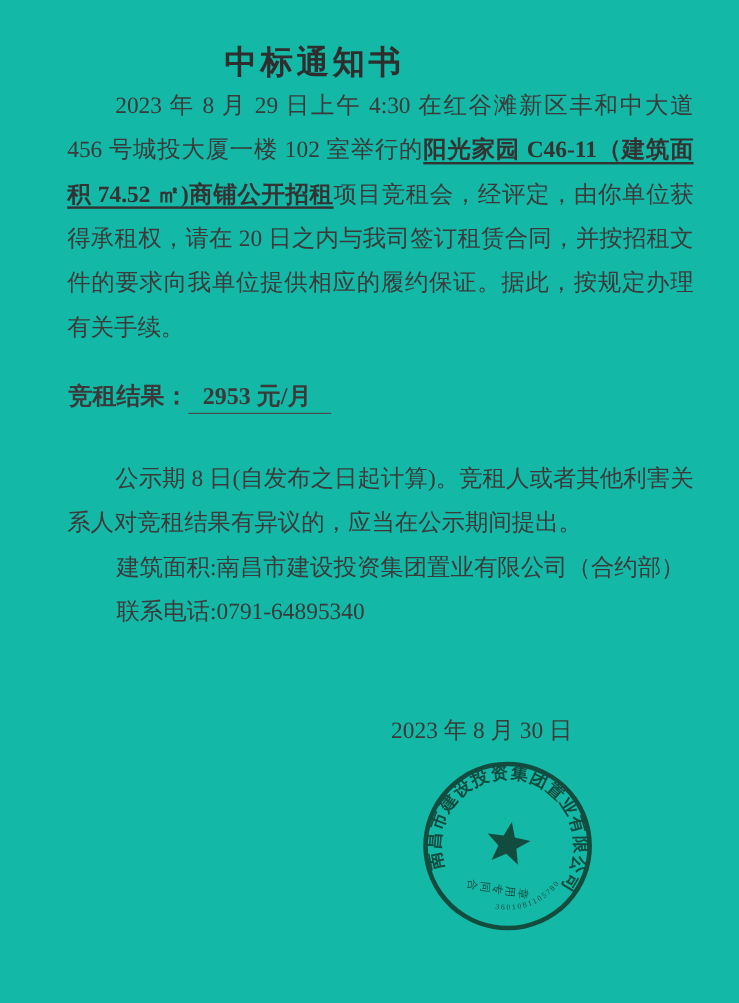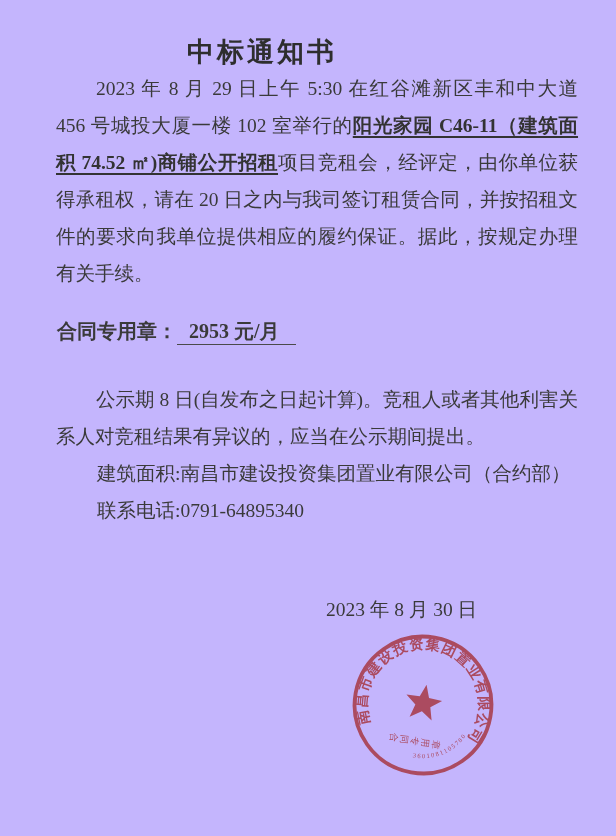--- a/index.html
+++ b/index.html
@@ -1,20 +1,20 @@
 <!DOCTYPE html>
 <html><head>
 <meta charset="utf-8">
 <style>
   html,body { margin:0; padding:0; background:#e9e9e9; }
   .page {
     position:relative;
     width:616px; height:836px;
     margin:0 auto;
-    background:#c4b5fd;
+    background:#14b8a6;
     color:#3a3a3a;
     font-family:"Liberation Serif","DejaVu Serif",serif;
     overflow:hidden;
   }
   .doc-title {
     margin:34px auto 0 auto;
     width:max-content;
     transform:translateX(-46px);
     font-size:27px;
     font-weight:600;
@@ -87,24 +87,24 @@
   .seal-number    { font-size:8.5px; letter-spacing:2px; }
 </style>
 </head>
 <body>
 
 <div class="page">
 
   <h1 class="doc-title">中标通知书</h1>
 
 
-  <p class="para para1"><span>2023 年 8 月 29 日上午 5:30 在红谷滩新区丰和中大道 456 号城投大厦一楼 102 室举行的</span><span class="hl">阳光家园 C46-11（建筑面积 74.52 ㎡)商铺公开招租</span><span>项目竞租会，经评定，由你单位获得承租权，请在 20 日之内与我司签订租赁合同，并按招租文件的要求向我单位提供相应的履约保证。据此，按规定办理有关手续。</span></p>
+  <p class="para para1"><span>2023 年 8 月 29 日上午 4:30 在红谷滩新区丰和中大道 456 号城投大厦一楼 102 室举行的</span><span class="hl">阳光家园 C46-11（建筑面积 74.52 ㎡)商铺公开招租</span><span>项目竞租会，经评定，由你单位获得承租权，请在 20 日之内与我司签订租赁合同，并按招租文件的要求向我单位提供相应的履约保证。据此，按规定办理有关手续。</span></p>
 
   <div class="result-line">
-    <span>合同专用章：</span><span class="result-value">2953 元/月</span>
+    <span>竞租结果：</span><span class="result-value">2953 元/月</span>
   </div>
 
   <p class="para para2">公示期 8 日(自发布之日起计算)。竞租人或者其他利害关系人对竞租结果有异议的，应当在公示期间提出。</p>
 
   <p class="plain-line">建筑面积:南昌市建设投资集团置业有限公司（合约部）</p>
   <p class="plain-line">联系电话:0791-64895340</p>
 
   <div class="signature">
     <p class="sig-date">2023 年 8 月 30 日</p>
   </div>

